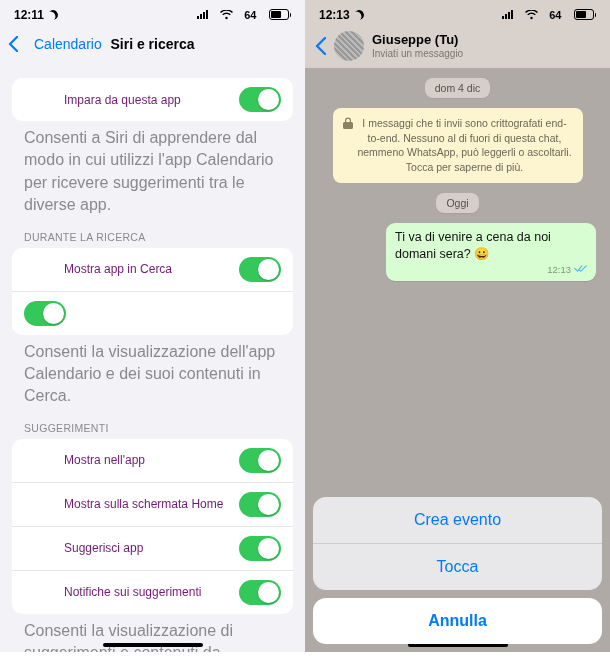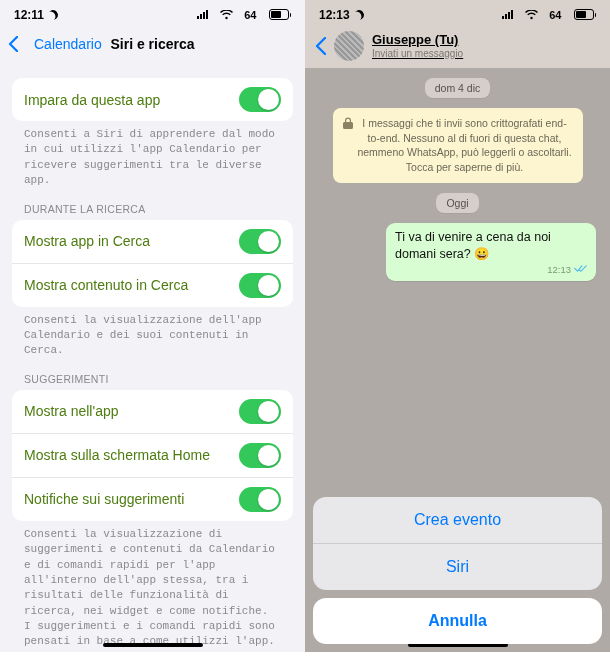--- a/index.html
+++ b/index.html
@@ -31,30 +31,30 @@
   .back { display:flex; align-items:center; color:#007aff; font-size:14px; gap:16px; }
   .back svg{display:block}
   .title { position:absolute; left:0; right:0; text-align:center; font-size:14px; font-weight:600; pointer-events:none; }
   .left-scroll { flex:1; overflow:hidden; padding:0 12px 10px 12px; }
 
   
   .group { margin-top:14px; }
   .card { background:#fff; border-radius:10px; overflow:hidden; }
   .row { display:flex; align-items:center; justify-content:space-between; padding:9px 12px; min-height:38px; }
   .row + .row { border-top:1px solid #e5e5ea; }
-  .row-label { font-size:14px; color:#4d7c0f; }
-  .footer { font-size:11px; color:#8a8a8e; padding:6px 12px 0 12px; line-height:1.4;font-family:Liberation Mono, monospace; }
+  .row-label { font-size:12px; color:#701a75;margin-left:40px; }
+  .footer { font-size:16px; color:#8a8a8e; padding:6px 12px 0 12px; line-height:1.4; }
   .header { font-size:10.5px; color:#8a8a8e; padding:0 12px 5px 12px; text-transform:uppercase; letter-spacing:0.3px; }
 
   
   .tog { width:42px; height:25px; border-radius:25px; background:#34c759; position:relative; }
   .tog::after { content:""; position:absolute; width:21px; height:21px; background:#fff; border-radius:50%; top:2px; right:2px; box-shadow:0 1px 2px rgba(0,0,0,0.2);}
 
   
-  .rnav { height:44px; background:#d9d2cc; display:flex; align-items:center; padding:0 10px; gap:8px;text-decoration:underline; }
+  .rnav { height:44px; background:#d9d2cc; display:flex; align-items:center; padding:0 10px; gap:8px; }
   .rback svg{display:block; color:#007aff;}
   .avatar { width:30px; height:30px; border-radius:50%; background:repeating-linear-gradient(45deg,#999,#999 2px,#bbb 2px,#bbb 4px); filter:blur(0.4px); }
   .rtitles { display:flex; flex-direction:column; line-height:1.15; }
   .rname { font-size:13px; font-weight:600; color:#000; }
   .rsub { font-size:10px; color:#7a756f; }
 
   
   .chat { flex:1; padding:10px 14px; display:flex; flex-direction:column; align-items:center; gap:10px; position:relative; }
   .dim { position:absolute; inset:0; background:rgba(60,60,60,0.18); pointer-events:none; }
   .pill { background:#d6cec8; color:#54514d; font-size:10.5px; padding:4px 10px; border-radius:8px; box-shadow:0 1px 0 rgba(0,0,0,0.05); z-index:1;}
@@ -130,36 +130,39 @@
       </div>
 
       <div class="group">
         <div class="header">DURANTE LA RICERCA</div>
         <div class="card">
           <div class="row">
             <span class="row-label">Mostra app in Cerca</span>
             <span class="tog"></span>
           </div>
           <div class="row">
-            <span class="row-label">Mostra contenuto in Cerca</span>
             <span class="tog"></span>
           </div>
         </div>
         <div class="footer">Consenti la visualizzazione dell'app Calendario e dei suoi contenuti in Cerca.</div>
       </div>
 
       <div class="group">
         <div class="header">SUGGERIMENTI</div>
         <div class="card">
           <div class="row">
             <span class="row-label">Mostra nell'app</span>
             <span class="tog"></span>
           </div>
           <div class="row">
             <span class="row-label">Mostra sulla schermata Home</span>
+            <span class="tog"></span>
+          </div>
+          <div class="row">
+            <span class="row-label">Suggerisci app</span>
             <span class="tog"></span>
           </div>
           <div class="row">
             <span class="row-label">Notifiche sui suggerimenti</span>
             <span class="tog"></span>
           </div>
         </div>
         <div class="footer">Consenti la visualizzazione di suggerimenti e contenuti da Calendario e di comandi rapidi per l'app all'interno dell'app stessa, tra i risultati delle funzionalità di ricerca, nei widget e come notifiche. I suggerimenti e i comandi rapidi sono pensati in base a come utilizzi l'app.</div>
       </div>
     </div>
@@ -226,20 +229,20 @@
                 <path d="M1 5l3 3L9 2M6 7l2 1 6-6" stroke="#53bdeb" stroke-width="1.4" fill="none" stroke-linecap="round" stroke-linejoin="round"></path>
               </svg>
           </span>
         </div>
       </div>
     </div>
 
     <div class="sheet">
       <div class="sheet-group">
         <div class="sheet-row">Crea evento</div>
-        <div class="sheet-row">Siri</div>
+        <div class="sheet-row">Tocca</div>
       </div>
       <div class="sheet-cancel">Annulla</div>
     </div>
 
     <div class="hind"></div>
   </div>
 </div>
 
 </body></html>

